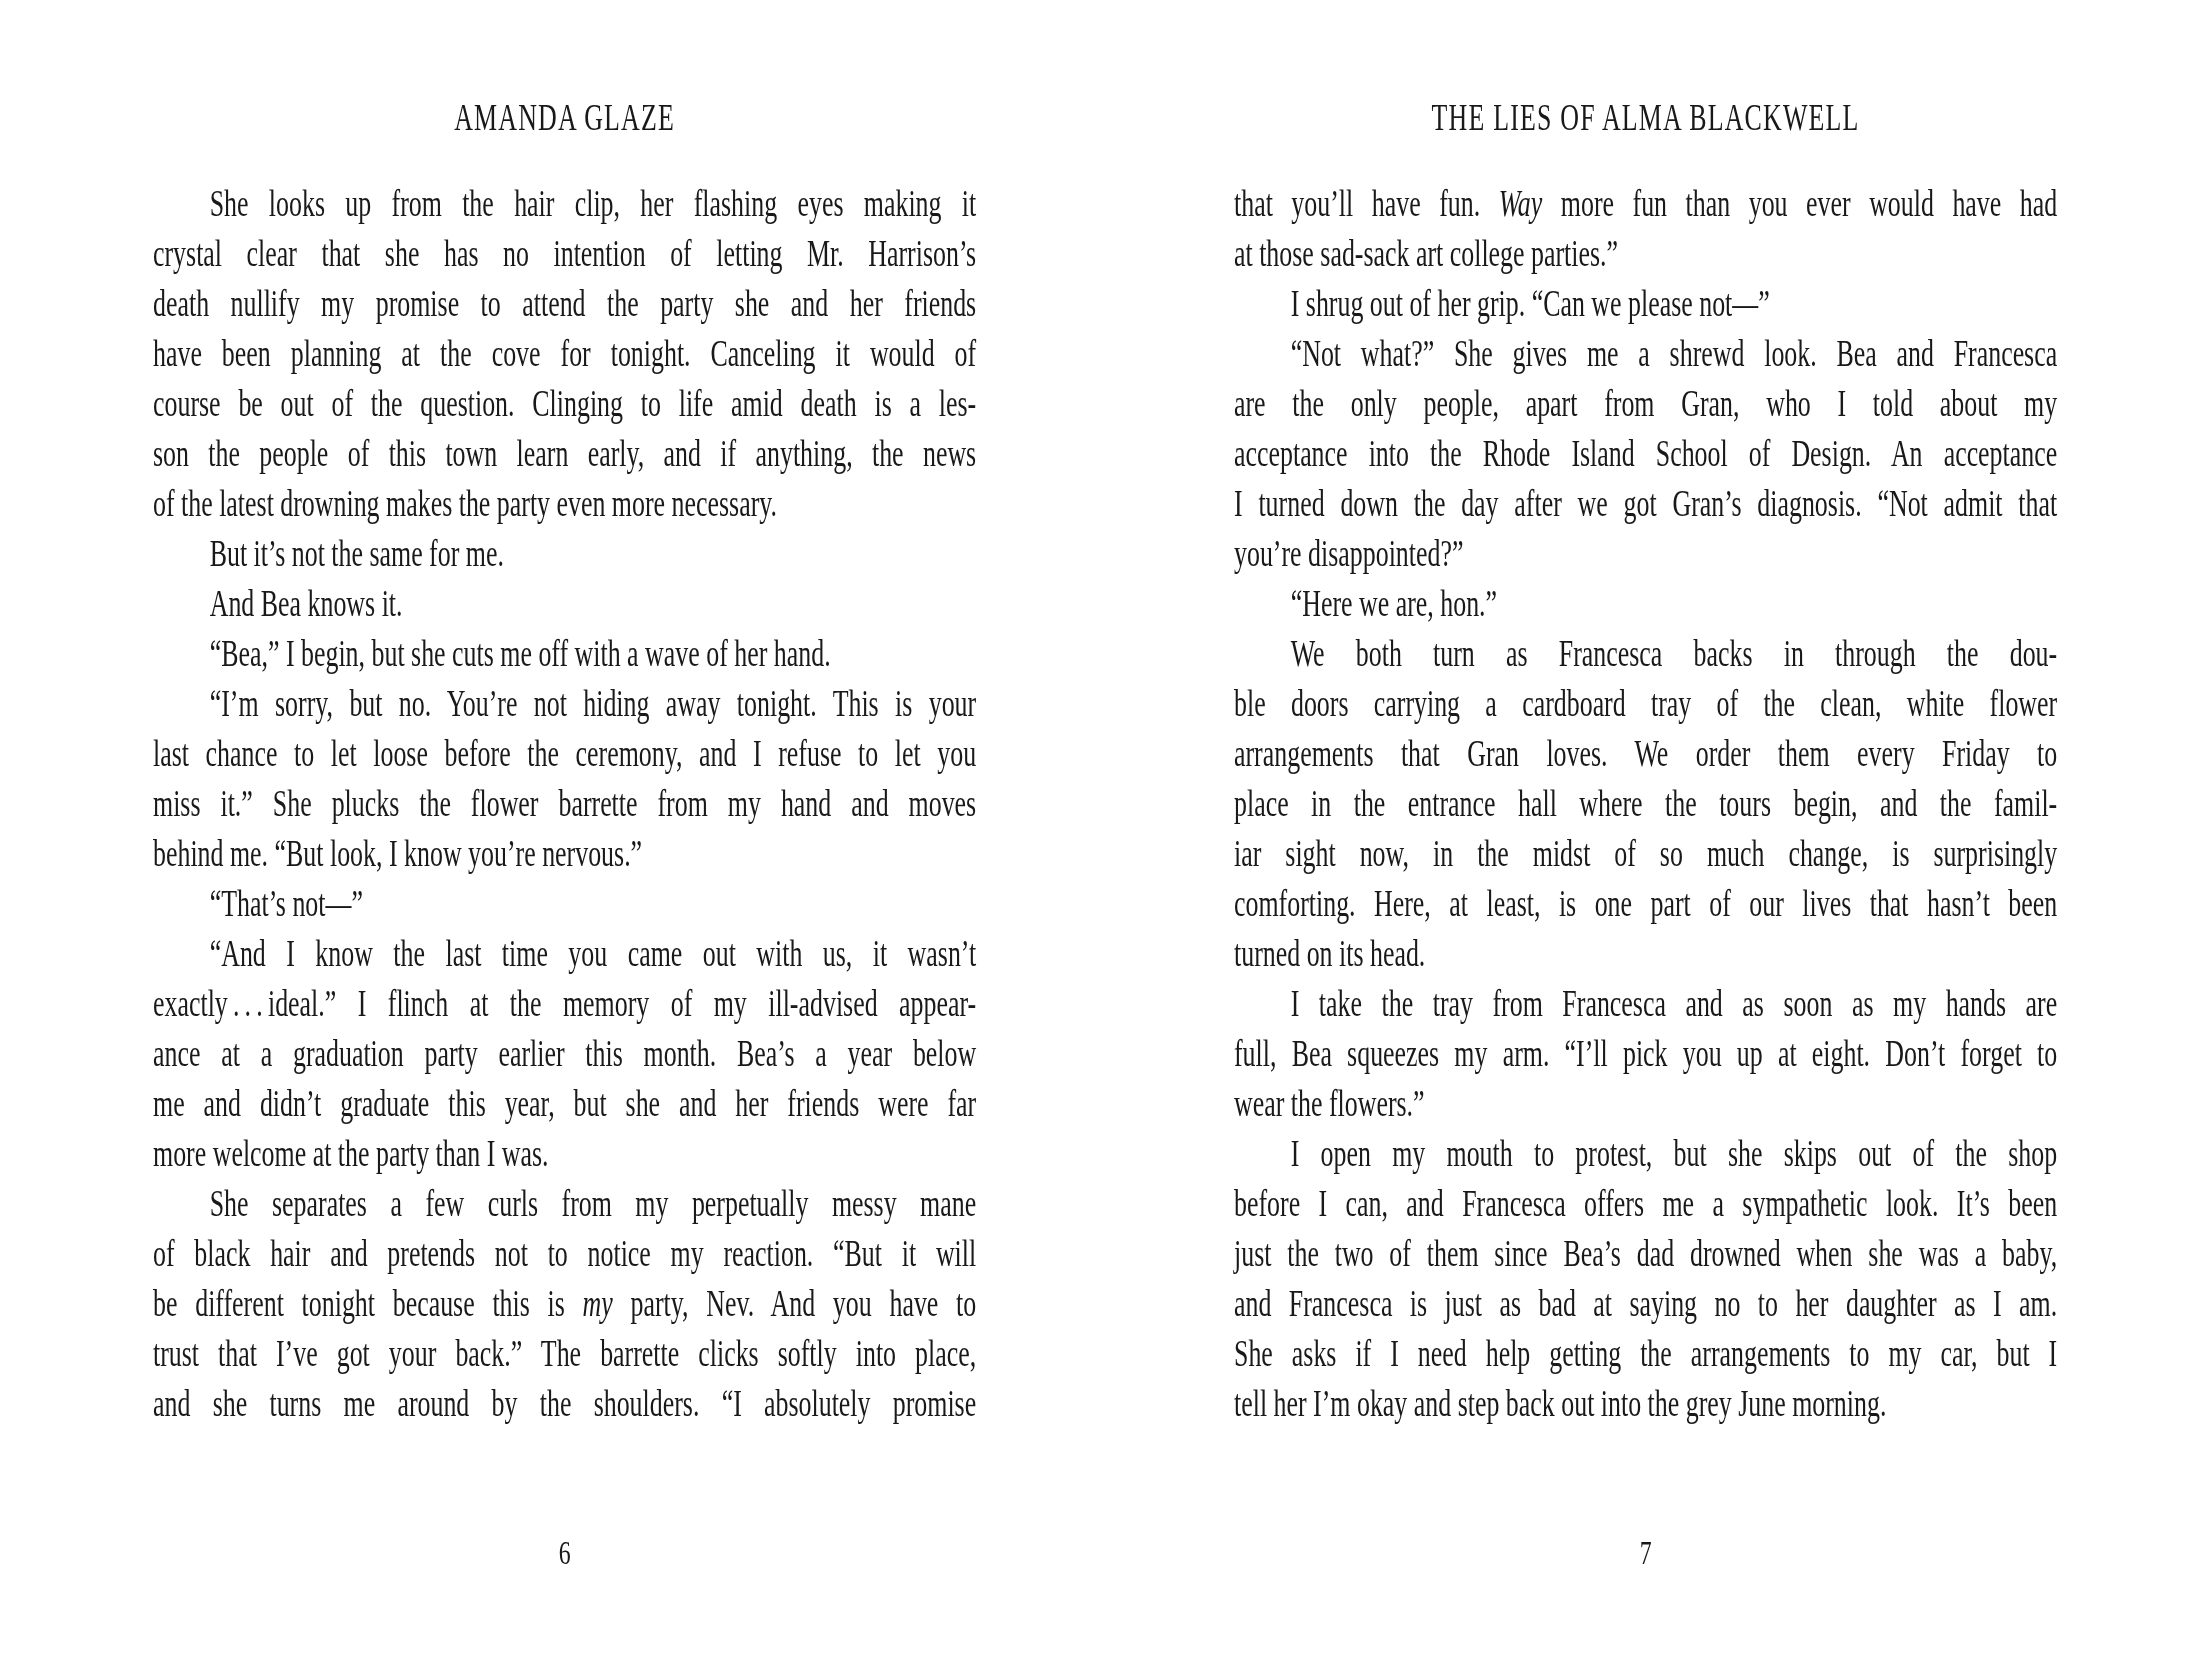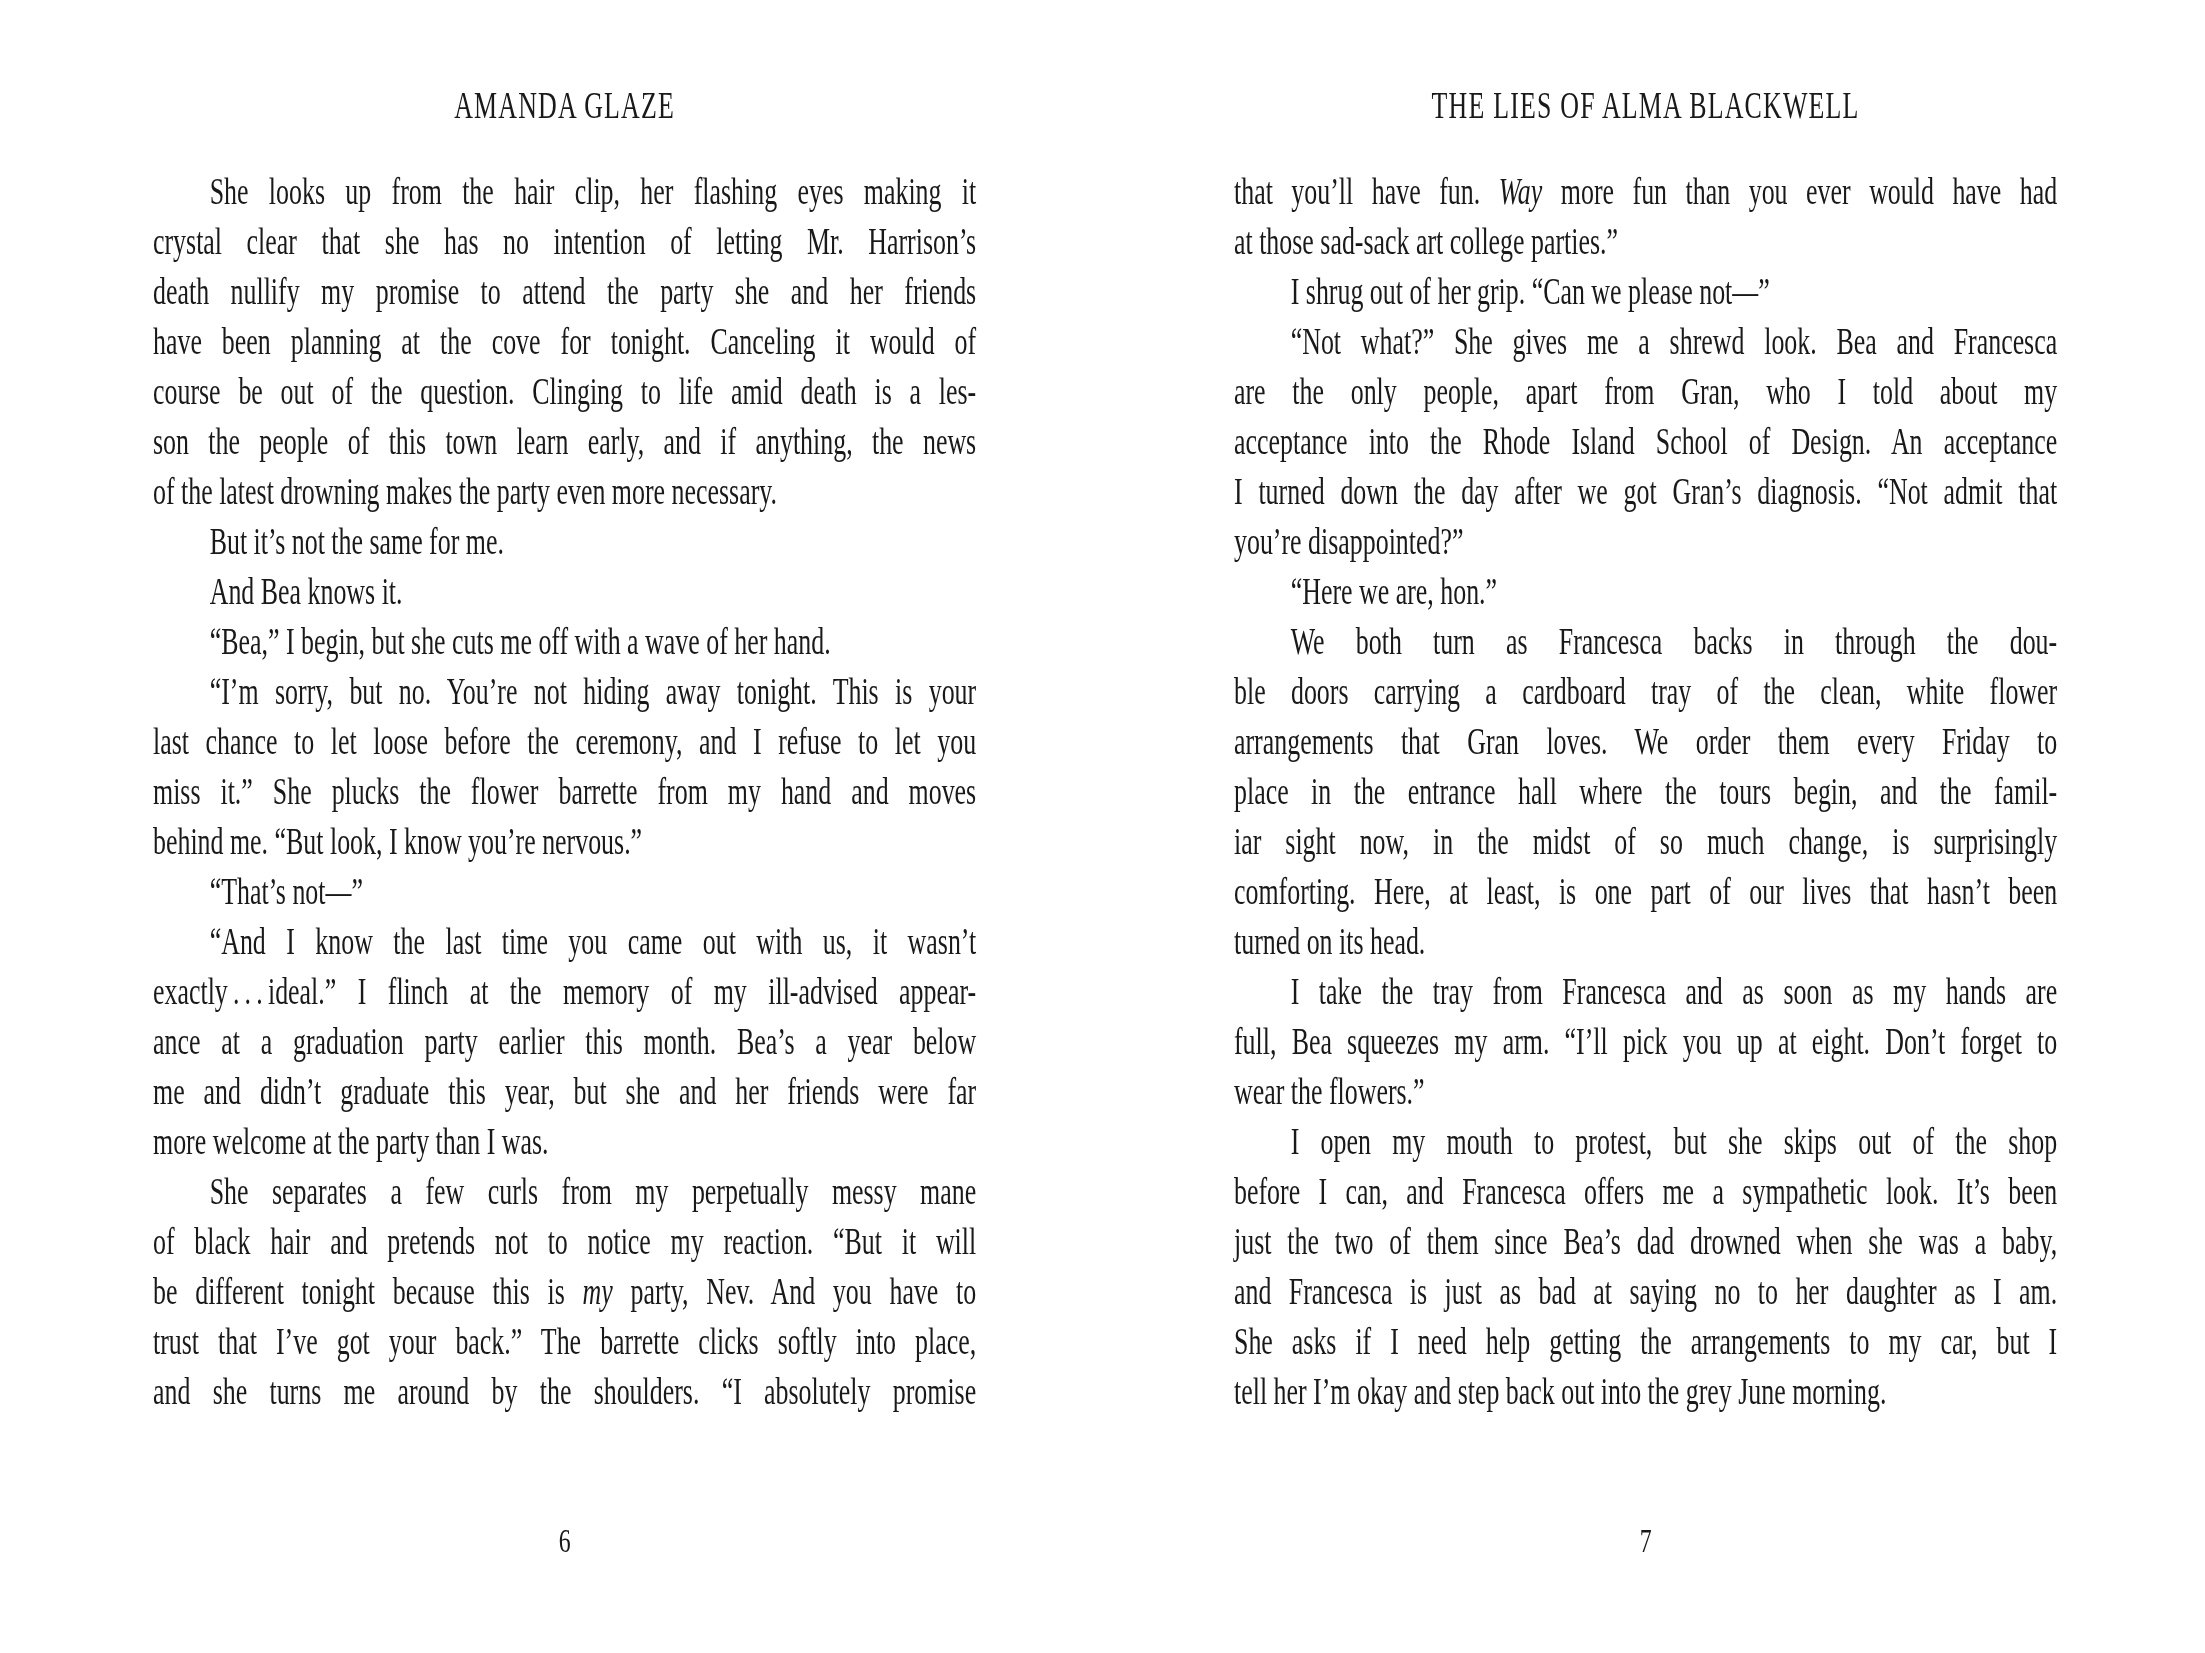--- a/index.html
+++ b/index.html
@@ -9,21 +9,21 @@
     height: 1654px;
     background: #ffffff;
     position: relative;
     overflow: hidden;
     font-family: "Liberation Serif", "DejaVu Serif", serif;
     color: #191919;
   }
   .spread { position: absolute; inset: 0; }
   .page {
     position: absolute;
-    top: 0;
+    top: 12px;
     width: 823px;
     height: 1214px;
   }
   #page-left  { left: 153px; }
   #page-right { left: 1234px; }
 
   
   .block {
     position: absolute;
     left: 0;

